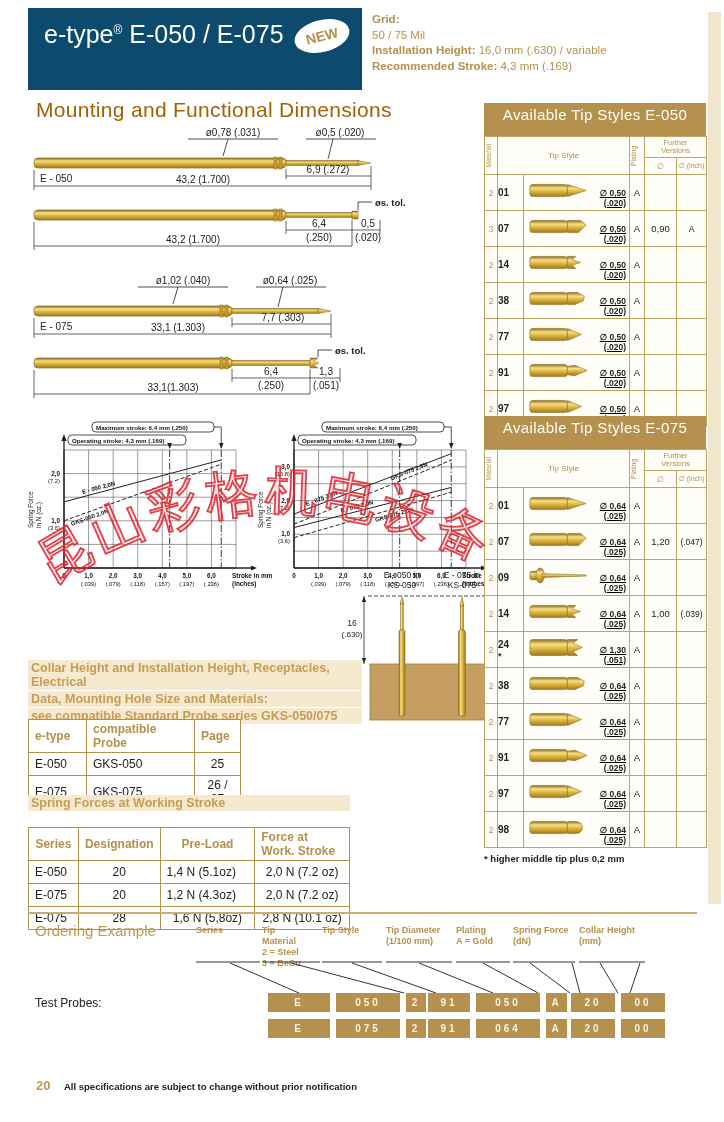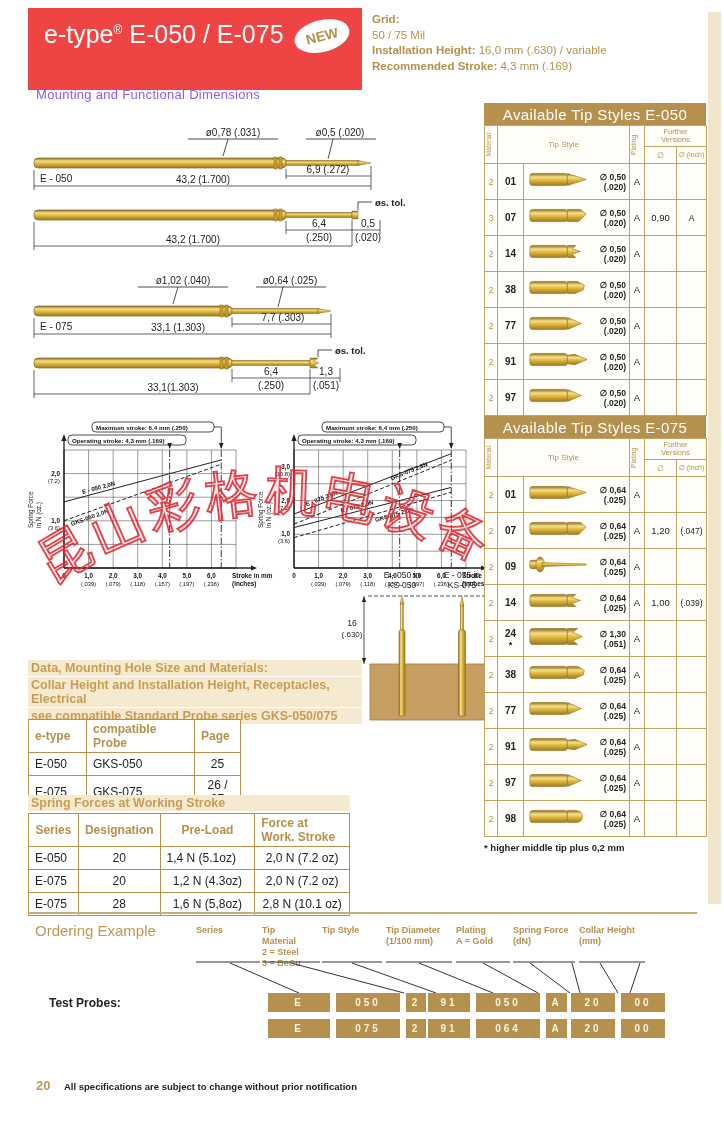--- a/index.html
+++ b/index.html
@@ -1,41 +1,41 @@
 <!DOCTYPE html>
 <html><head>
 <meta charset="utf-8">
 <style>
   html,body{margin:0;padding:0;background:#fff;font-family:"Liberation Sans",sans-serif;}
   #page{position:relative;width:724px;height:1122px;background:#fff;overflow:hidden;}
   .abs{position:absolute;}
   svg{overflow:visible;}
   
-  #hdr-box{left:28px;top:8px;width:334px;height:82px;background:#ef4444;}
+  #hdr-box{left:28px;top:8px;width:334px;height:82px;background:#0c4a6e;}
   #hdr-title{left:16px;top:12px;color:#fff;font-size:25px;}
   #hdr-sub{left:16px;top:58px;color:#fff;font-size:11.5px;font-weight:bold;}
   #new-badge{right:12px;top:12px;width:56px;height:32px;background:#fff;border-radius:50%;
     transform:rotate(-14deg);color:#b5914d;font-weight:bold;font-size:14px;line-height:32px;text-align:center;}
   #grid-block{left:372px;top:12px;font-size:11.5px;line-height:15.5px;color:#b5914b;}
   #grid-block b{font-weight:bold;}
-  #section-title{left:36px;top:87px;font-size:13px;color:#8b5cf6;letter-spacing:.3px;}
+  #section-title{left:36px;top:98px;font-size:21px;color:#a16207;letter-spacing:.3px;}
   
   #edge-strip{left:708px;top:12px;width:13px;height:892px;background:#f1e6cb;}
   
   .tiptable-wrap{left:484px;width:222px;}
-  .tiptable-title{height:22px;line-height:23px;background:#b5914d;color:#fff;font-size:15px;text-align:center;letter-spacing:.4px;}
+  .tiptable-title{height:33px;line-height:23px;background:#b5914d;color:#fff;font-size:15px;text-align:center;letter-spacing:.4px;}
   table.tiptable{border-collapse:collapse;table-layout:fixed;width:222px;background:#fffdf8;}
   table.tiptable td{border:1px solid #c2a465;padding:0;overflow:hidden;}
   table.tiptable tr.h1 td{height:20px;} table.tiptable tr.h2 td{height:16px;}
   table.tiptable tr.body td{height:34px;}
   .rotlbl{writing-mode:vertical-rl;transform:rotate(180deg);font-size:6.5px;color:#b5914b;margin:0 auto;display:block;text-align:center;width:100%;}
   .th{color:#b5914b;font-size:8px;text-align:center;}
   .matcell{color:#b5914b;font-size:8.5px;text-align:center;}
-  .numcell{color:#222;font-size:10px;font-weight:bold;text-align:center;}
-  .tipflex{display:flex;align-items:center;padding:2px 3px 2px 4px;}
+  .numcell{color:#222;font-size:10px;font-weight:bold;}
+  .tipflex{display:flex;align-items:flex-end;padding:2px 3px 2px 4px;text-decoration:underline;}
   .dia{margin-left:auto;text-align:right;font-size:8.5px;font-weight:bold;color:#222;line-height:10px;}
   .plcell{color:#222;font-size:9.5px;text-align:center;}
   .fvcell{color:#222;font-size:9.5px;text-align:center;}
   .footnote{font-size:9.5px;font-weight:bold;color:#222;margin-top:5px;}
   
   .stripe{background:#f5e9cf;color:#c79d55;font-weight:bold;font-size:12.5px;padding:1px 0 1px 3px;margin-bottom:1px;}
   
   table.dtab{border-collapse:collapse;background:#fff;}
   table.dtab td{border:1px solid #b5914b;font-size:12px;padding:2px 6px;height:18px;}
   table.dtab tr.hd td{color:#b5914b;font-weight:bold;}
@@ -43,21 +43,21 @@
   
   #mech{left:244px;top:720px;width:222px;}
   #mech .mrow{display:flex;justify-content:space-between;font-size:12.5px;color:#222;line-height:17px;}
   #mech .mrow b{font-weight:bold;}
   
   #ord-line{left:28px;top:912px;width:669px;height:2px;background:#c9ad74;}
   #ord-title{left:35px;top:922px;font-size:15px;color:#c0984f;}
   .ordlbl{position:absolute;font-size:9px;font-weight:bold;color:#b5914b;line-height:11px;}
   .codebox{height:19px;background:#b5914d;color:#fbf3dd;font-size:10px;font-weight:bold;
     letter-spacing:3px;text-align:center;line-height:19px;}
-  #test-probes-lbl{left:49px;top:996px;font-size:12px;font-weight:bold;color:#222;}
+  #test-probes-lbl{left:35px;top:996px;font-size:12px;font-weight:normal;color:#222;}
   
   #pg-num{left:36px;top:1078px;font-size:13px;font-weight:bold;color:#c0984f;}
   #pg-note{left:64px;top:1081px;font-size:9.5px;font-weight:bold;color:#222;}
 </style>
 </head>
 <body>
 
 <div id="page">
 
   <svg width="0" height="0" style="position:absolute" aria-hidden="true">
@@ -320,22 +320,22 @@
   <svg class="abs" style="left:22px;top:418px;pointer-events:none;z-index:9" width="490" height="210">
     <defs>
         <path id="wmarc" d="M 30 165 Q 240 25 470 150" fill="none"></path>
       </defs>
     <text font-size="52" letter-spacing="5" fill="rgba(224,44,54,0.12)" stroke="#e02c36" stroke-width="1.8" opacity="0.9" font-family="Liberation Sans, sans-serif">
       <textPath href="#wmarc">昆山彩格机电设备有限公司</textPath>
     </text>
   </svg>
 
   <div class="abs" style="left:28px;top:660px;width:334px">
+    <div class="stripe">Collar Height and Installation Height, Receptacles, Electrical</div>
     <div class="stripe">Data, Mounting Hole Size and Materials:</div>
-    <div class="stripe">Collar Height and Installation Height, Receptacles, Electrical</div>
     <div class="stripe">see compatible Standard Probe series GKS-050/075</div>
   </div>
 
   <div class="abs" style="left:28px;top:719px" id="compat-holder">
       <table class="dtab" style="border:1.5px solid #b5914b">
         <colgroup>
           <col style="width:58px">
           <col style="width:108px">
           <col style="width:46px">
         </colgroup>
@@ -354,21 +354,21 @@
             <td>E-075</td>
             <td>GKS-075</td>
             <td style="text-align:center">26 / 27</td>
           </tr>
         </tbody>
       </table>
     </div>
 
 
   <div class="abs" style="left:28px;top:795px;width:322px">
-    <div class="stripe" style="margin-bottom:2px">Spring Forces at Working Stroke</div>
+    <div class="stripe" style="margin-bottom:16px">Spring Forces at Working Stroke</div>
     <div id="spring-holder">
         <table class="dtab" style="border:1.5px solid #b5914b;width:322px">
           <colgroup>
             <col style="width:50px">
             <col style="width:76px">
             <col style="width:98px">
             <col style="width:98px">
           </colgroup>
           <tbody>
             <tr class="hd">
@@ -379,21 +379,21 @@
             </tr>
             <tr>
               <td style="text-align:left">E-050</td>
               <td style="text-align:center">20</td>
               <td style="text-align:left">1,4 N (5.1oz)</td>
               <td style="text-align:center">2,0 N (7.2 oz)</td>
             </tr>
             <tr>
               <td style="text-align:left">E-075</td>
               <td style="text-align:center">20</td>
-              <td style="text-align:center">1,2 N (4.3oz)</td>
+              <td style="text-align:left">1,2 N (4.3oz)</td>
               <td style="text-align:center">2,0 N (7.2 oz)</td>
             </tr>
             <tr>
               <td style="text-align:left">E-075</td>
               <td style="text-align:center">28</td>
               <td style="text-align:center">1,6 N (5,8oz)</td>
               <td style="text-align:center">2,8 N (10.1 oz)</td>
             </tr>
           </tbody>
         </table>

